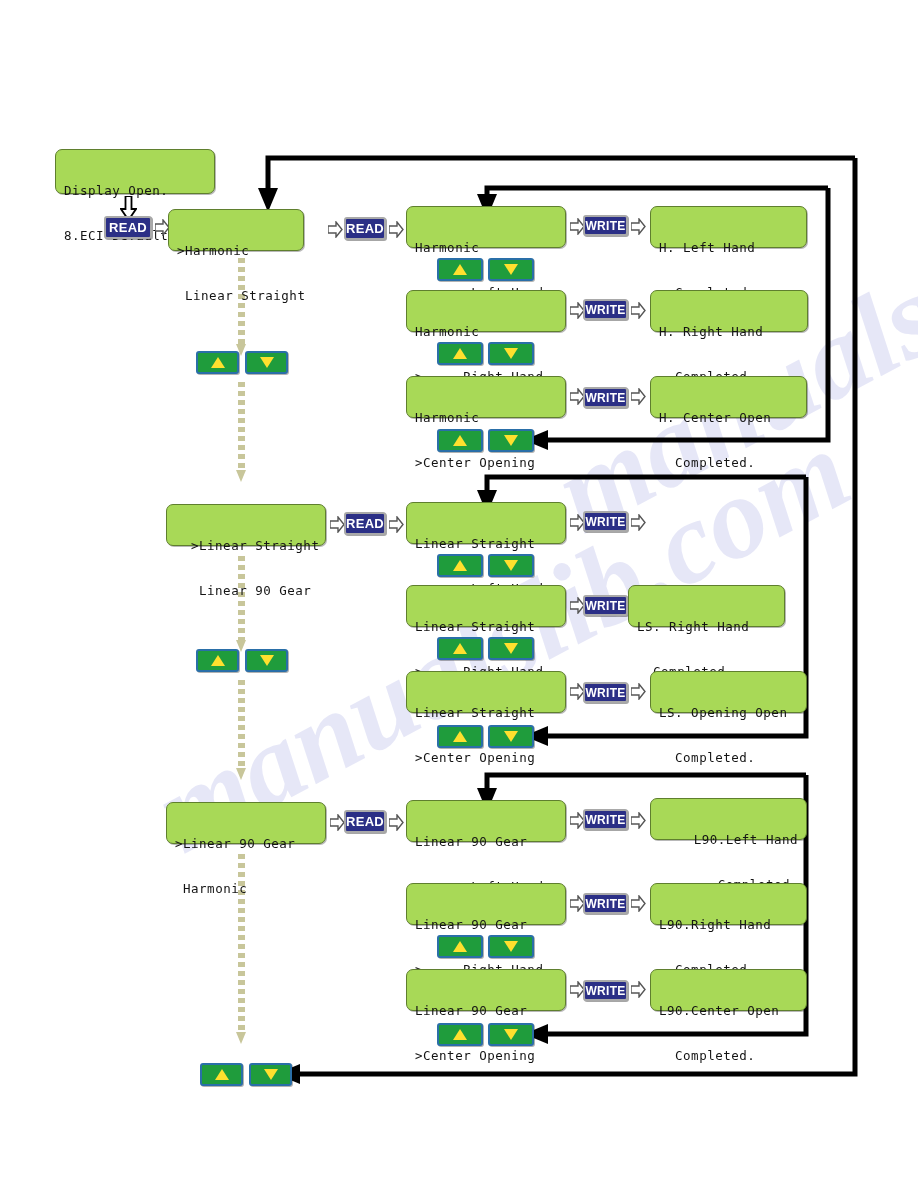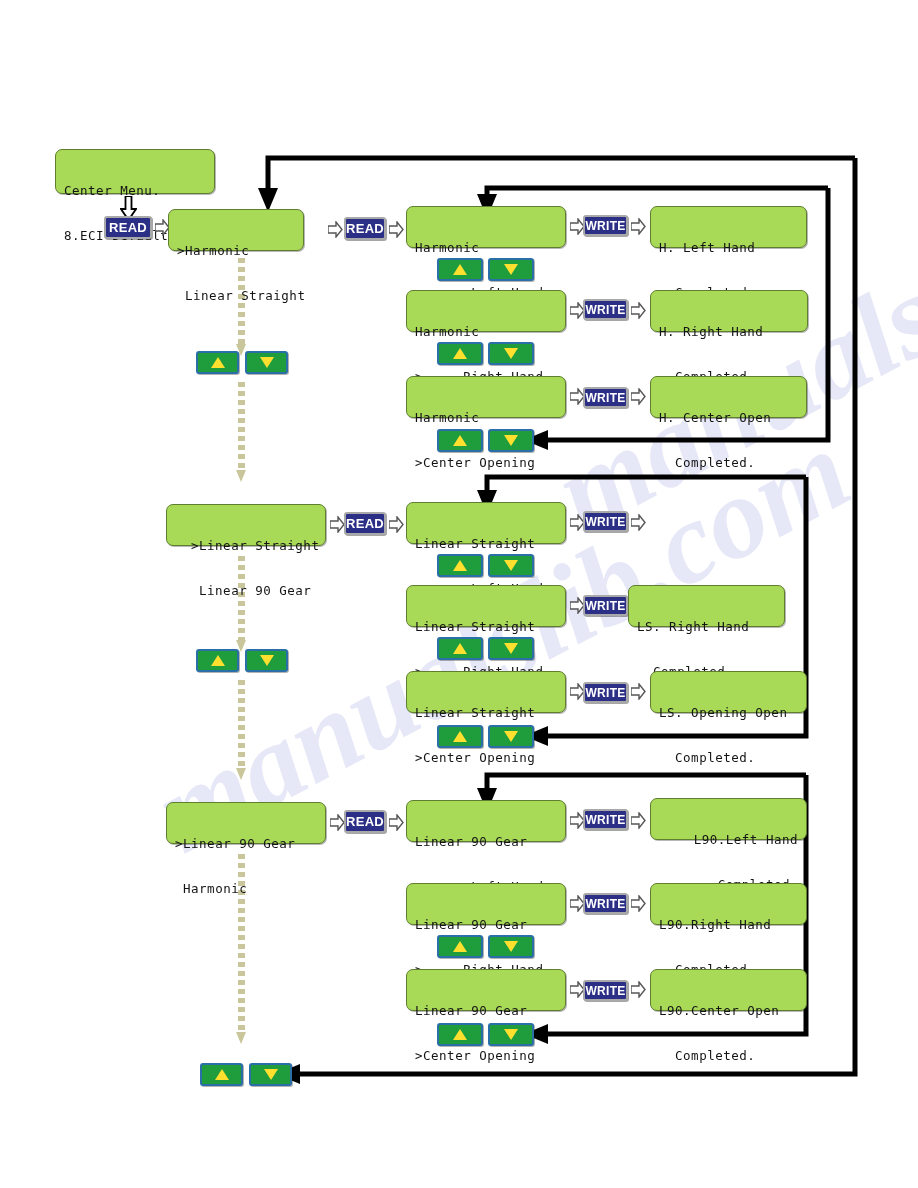--- a/index.html
+++ b/index.html
@@ -165,21 +165,21 @@
   <div class="dotflow" style="left:236px;top:680px;height:100px;">
     <div class="stem"></div>
       <div class="head"></div>
   </div>
   <div class="dotflow" style="left:236px;top:854px;height:190px;">
     <div class="stem"></div>
       <div class="head"></div>
   </div>
 
   <div class="lcd sz-menu" style="left:55px;top:149px;width:160px;height:45px;">
-    <span class="l">Center Menu.</span>
+    <span class="l">Display Open.</span>
     <span class="l">8.ECI Defaults</span>
   </div>
 
   <div class="dn-hollow" style="left:120px;top:196px;">
     <svg width="17" height="25" viewBox="0 0 17 25">
       <polygon points="5.5,0 11.5,0 11.5,13 16,13 8.5,24 1,13 5.5,13" fill="#ffffff" stroke="#000000" stroke-width="1.8"></polygon>
     </svg>
   </div>
 
   <div class="btn-rw btn-read" style="left:104px;top:216px;width:48px;height:23px;">READ</div>

